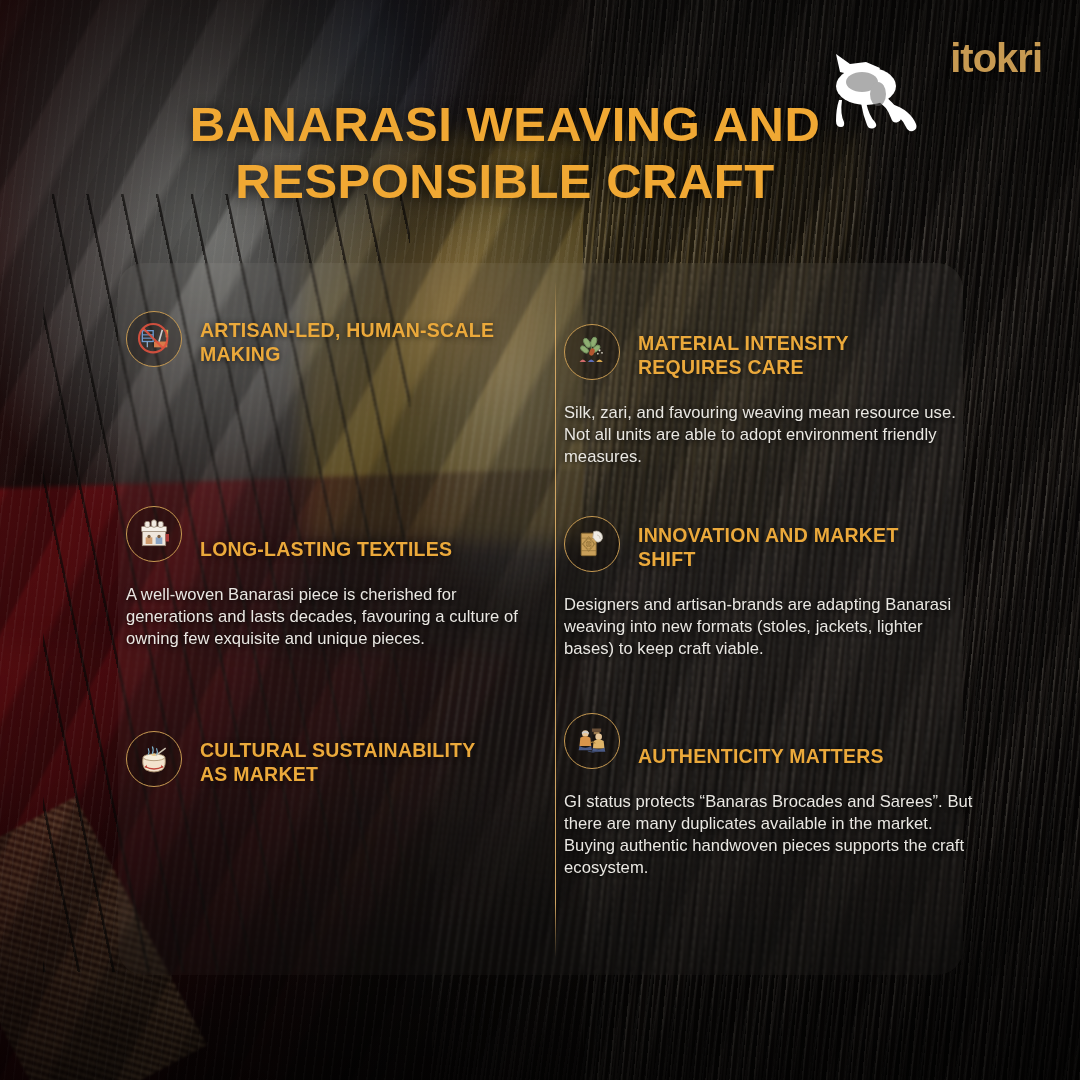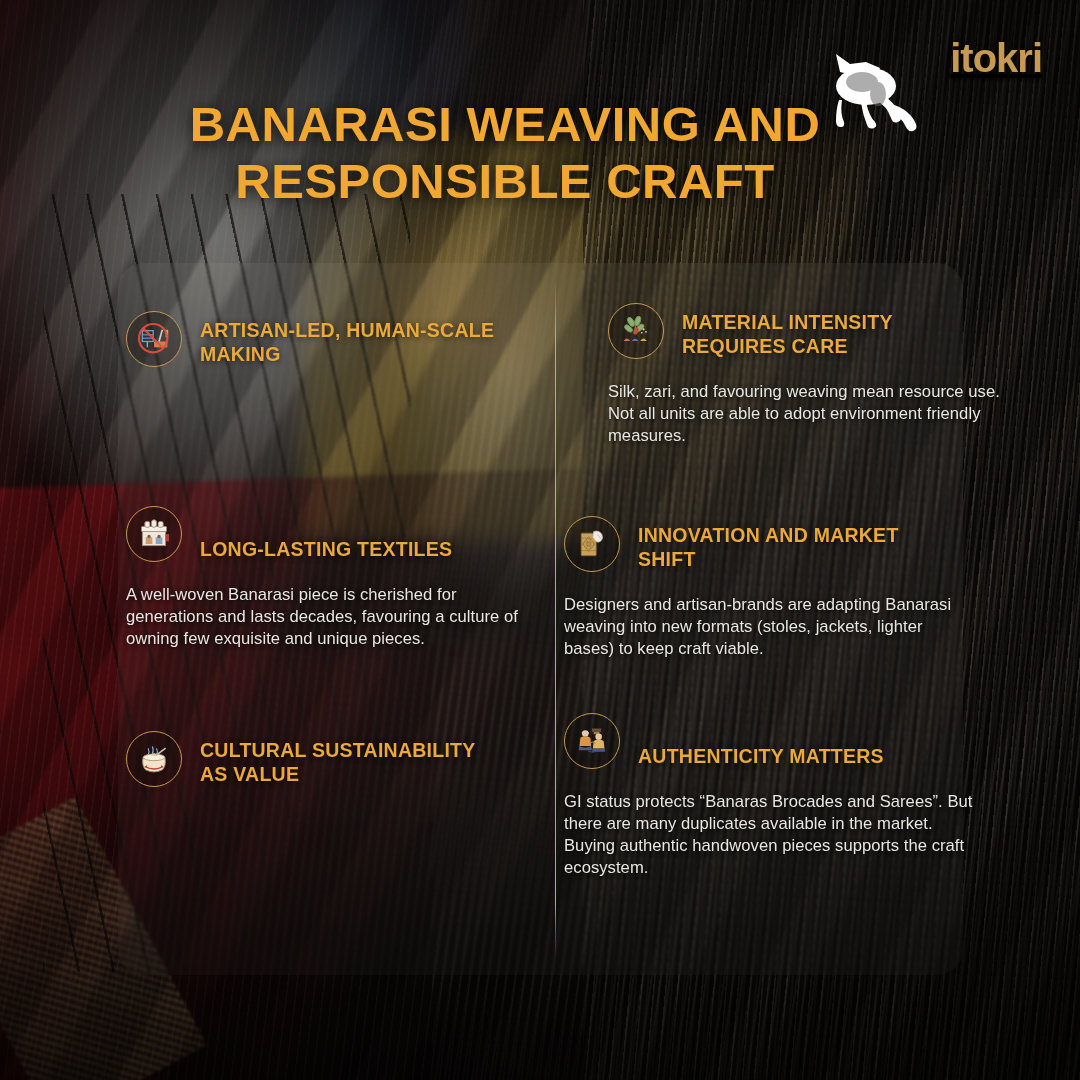--- a/index.html
+++ b/index.html
@@ -131,21 +131,21 @@
     text-align:center;
     color:#F0A833;
     font-size:49px;
     font-weight:bold;
     letter-spacing:.5px;
     line-height:1.16;
     text-shadow:0 2px 14px rgba(0,0,0,.75);
   }
   #logo{
     position:absolute; right:38px; top:38px;
-    display:flex; text-decoration:underline;
+    display:flex; 
   }
   #logo-text{
     font-size:40px; font-weight:bold; color:#C79A52;
     letter-spacing:-1px; line-height:1;
     text-shadow:0 1px 6px rgba(0,0,0,.6);
   }
   #cat{ position:absolute; right:158px; top:46px; width:100px; height:92px; }
 
   
   #panel{
@@ -297,29 +297,29 @@
             <path d="M20 19 q4 -4 8 0 q-4 3 -8 0 Z" fill="#e8c98b"></path>
             <line x1="26" y1="20" x2="38" y2="11" stroke="#cfc4b2" stroke-width="1.8"></line>
             <path d="M17 11 q2 4 0 8" fill="none" stroke="#7fb4cf" stroke-width="1.4"></path>
             <path d="M22 9 q2 4 0 9" fill="none" stroke="#7fb4cf" stroke-width="1.4"></path>
             <path d="M27 11 q2 4 0 8" fill="none" stroke="#7fb4cf" stroke-width="1.4"></path>
             <path d="M13 33 q11 6 22 0" fill="none" stroke="#c0453a" stroke-width="1.6"></path>
             <path d="M15 31 l-2 3 l3 1 Z" fill="#c0453a"></path>
             <path d="M33 31 l2 3 l-3 1 Z" fill="#c0453a"></path>
           </svg>
         </div>
-        <div class="card-title">CULTURAL SUSTAINABILITY AS VALUE</div>
+        <div class="card-title">CULTURAL SUSTAINABILITY AS MARKET</div>
       </div>
     </div>
 
   </div>
 
   <div class="col col-right">
 
-    <div class="card" style="top:38px;margin-left:44px;">
+    <div class="card" style="top:59px;">
       <div class="card-head">
         <div class="icon-circle">
           <svg viewBox="0 0 48 48">
             <g stroke="#6f8f5c" stroke-width="1" fill="#8fae72">
               <ellipse cx="18" cy="13" rx="3.2" ry="6" transform="rotate(-28 18 13)"></ellipse>
               <ellipse cx="26" cy="12" rx="3.2" ry="6" transform="rotate(18 26 12)"></ellipse>
               <ellipse cx="15" cy="21" rx="3" ry="5.5" transform="rotate(-52 15 21)"></ellipse>
               <ellipse cx="29" cy="20" rx="3" ry="5.5" transform="rotate(48 29 20)"></ellipse>
             </g>
             <path d="M22 12 q2 8 1 14" fill="none" stroke="#6f8f5c" stroke-width="1.4"></path>

